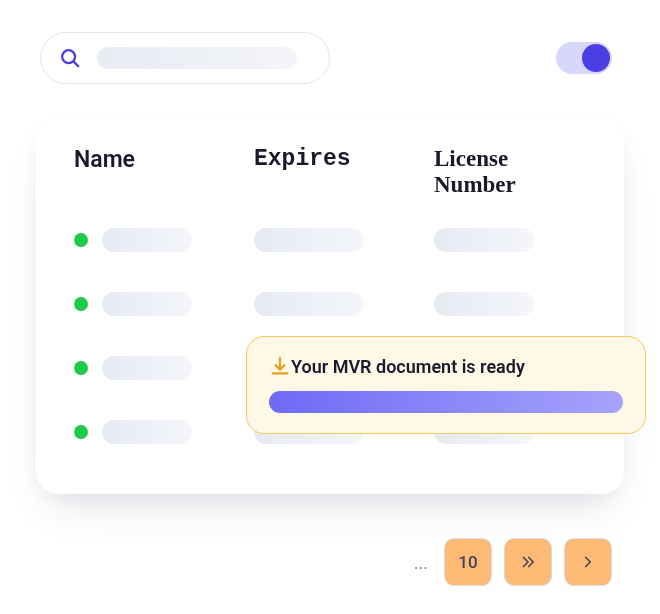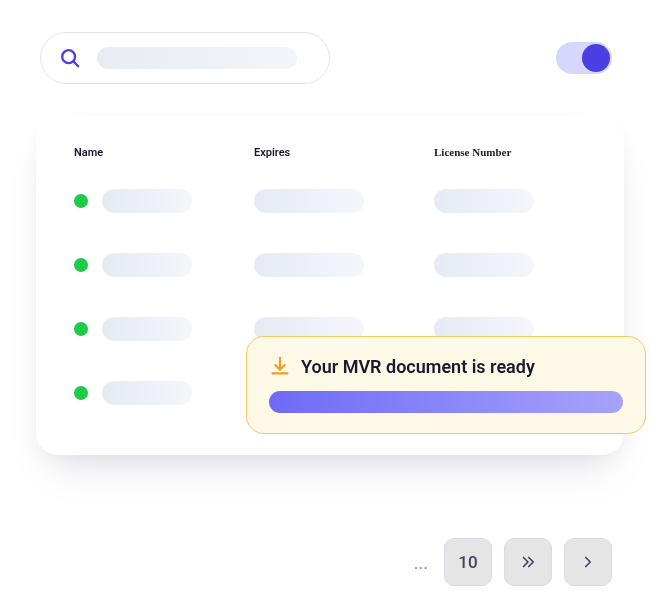--- a/index.html
+++ b/index.html
@@ -58,24 +58,24 @@
   background: #fff;
   box-shadow: 0 24px 48px -16px rgba(20,20,60,0.12), 0 8px 24px -8px rgba(20,20,60,0.08);
   padding: 30px 32px 30px 32px;
   position: relative;
 }
 .table-head {
   display: flex;
   padding: 0 6px 10px 6px;
 }
 .col-name { width: 180px; }
-.col-exp { width: 180px; }
+.col-exp { width: 180px; font-family: Liberation Mono, monospace; }
 .col-lic { flex: 1; font-family: Liberation Serif, serif; }
 .th {
-  font-size: 11px;
+  font-size: 23px;
   font-weight: 600;
   color: #1a1a2e;
 }
 .row {
   display: flex;
   align-items: center;
   padding: 20px 6px;
 }
 .dot {
   width: 14px;
@@ -103,21 +103,20 @@
   left: 246px;
   width: 400px;
   background: #fef8e6;
   border: 1.5px solid #f5c95e;
   border-radius: 18px;
   padding: 18px 22px 20px 22px;
 }
 .toast-head {
   display: flex;
   align-items: center;
-  gap: 10px;
 }
 .toast-title {
   font-size: 18px;
   font-weight: 600;
   color: #1a1a2e;
 }
 .progress {
   margin-top: 14px;
   height: 22px;
   border-radius: 11px;
@@ -136,21 +135,21 @@
 .dots {
   color: #8a8aa0;
   font-size: 18px;
   margin-right: 4px;
 }
 .page-btn {
   width: 48px;
   height: 48px;
   border: 1.5px solid #d9dbe6;
   border-radius: 10px;
-  background: #e5e5e5;
+  background: #fdba74;
   display: flex;
   align-items: center;
   justify-content: center;
   font-size: 17px;
   color: #44445a;
   font-weight: 500;
   cursor: pointer;
 }
 .page-btn svg { display: block; }
 </style>

